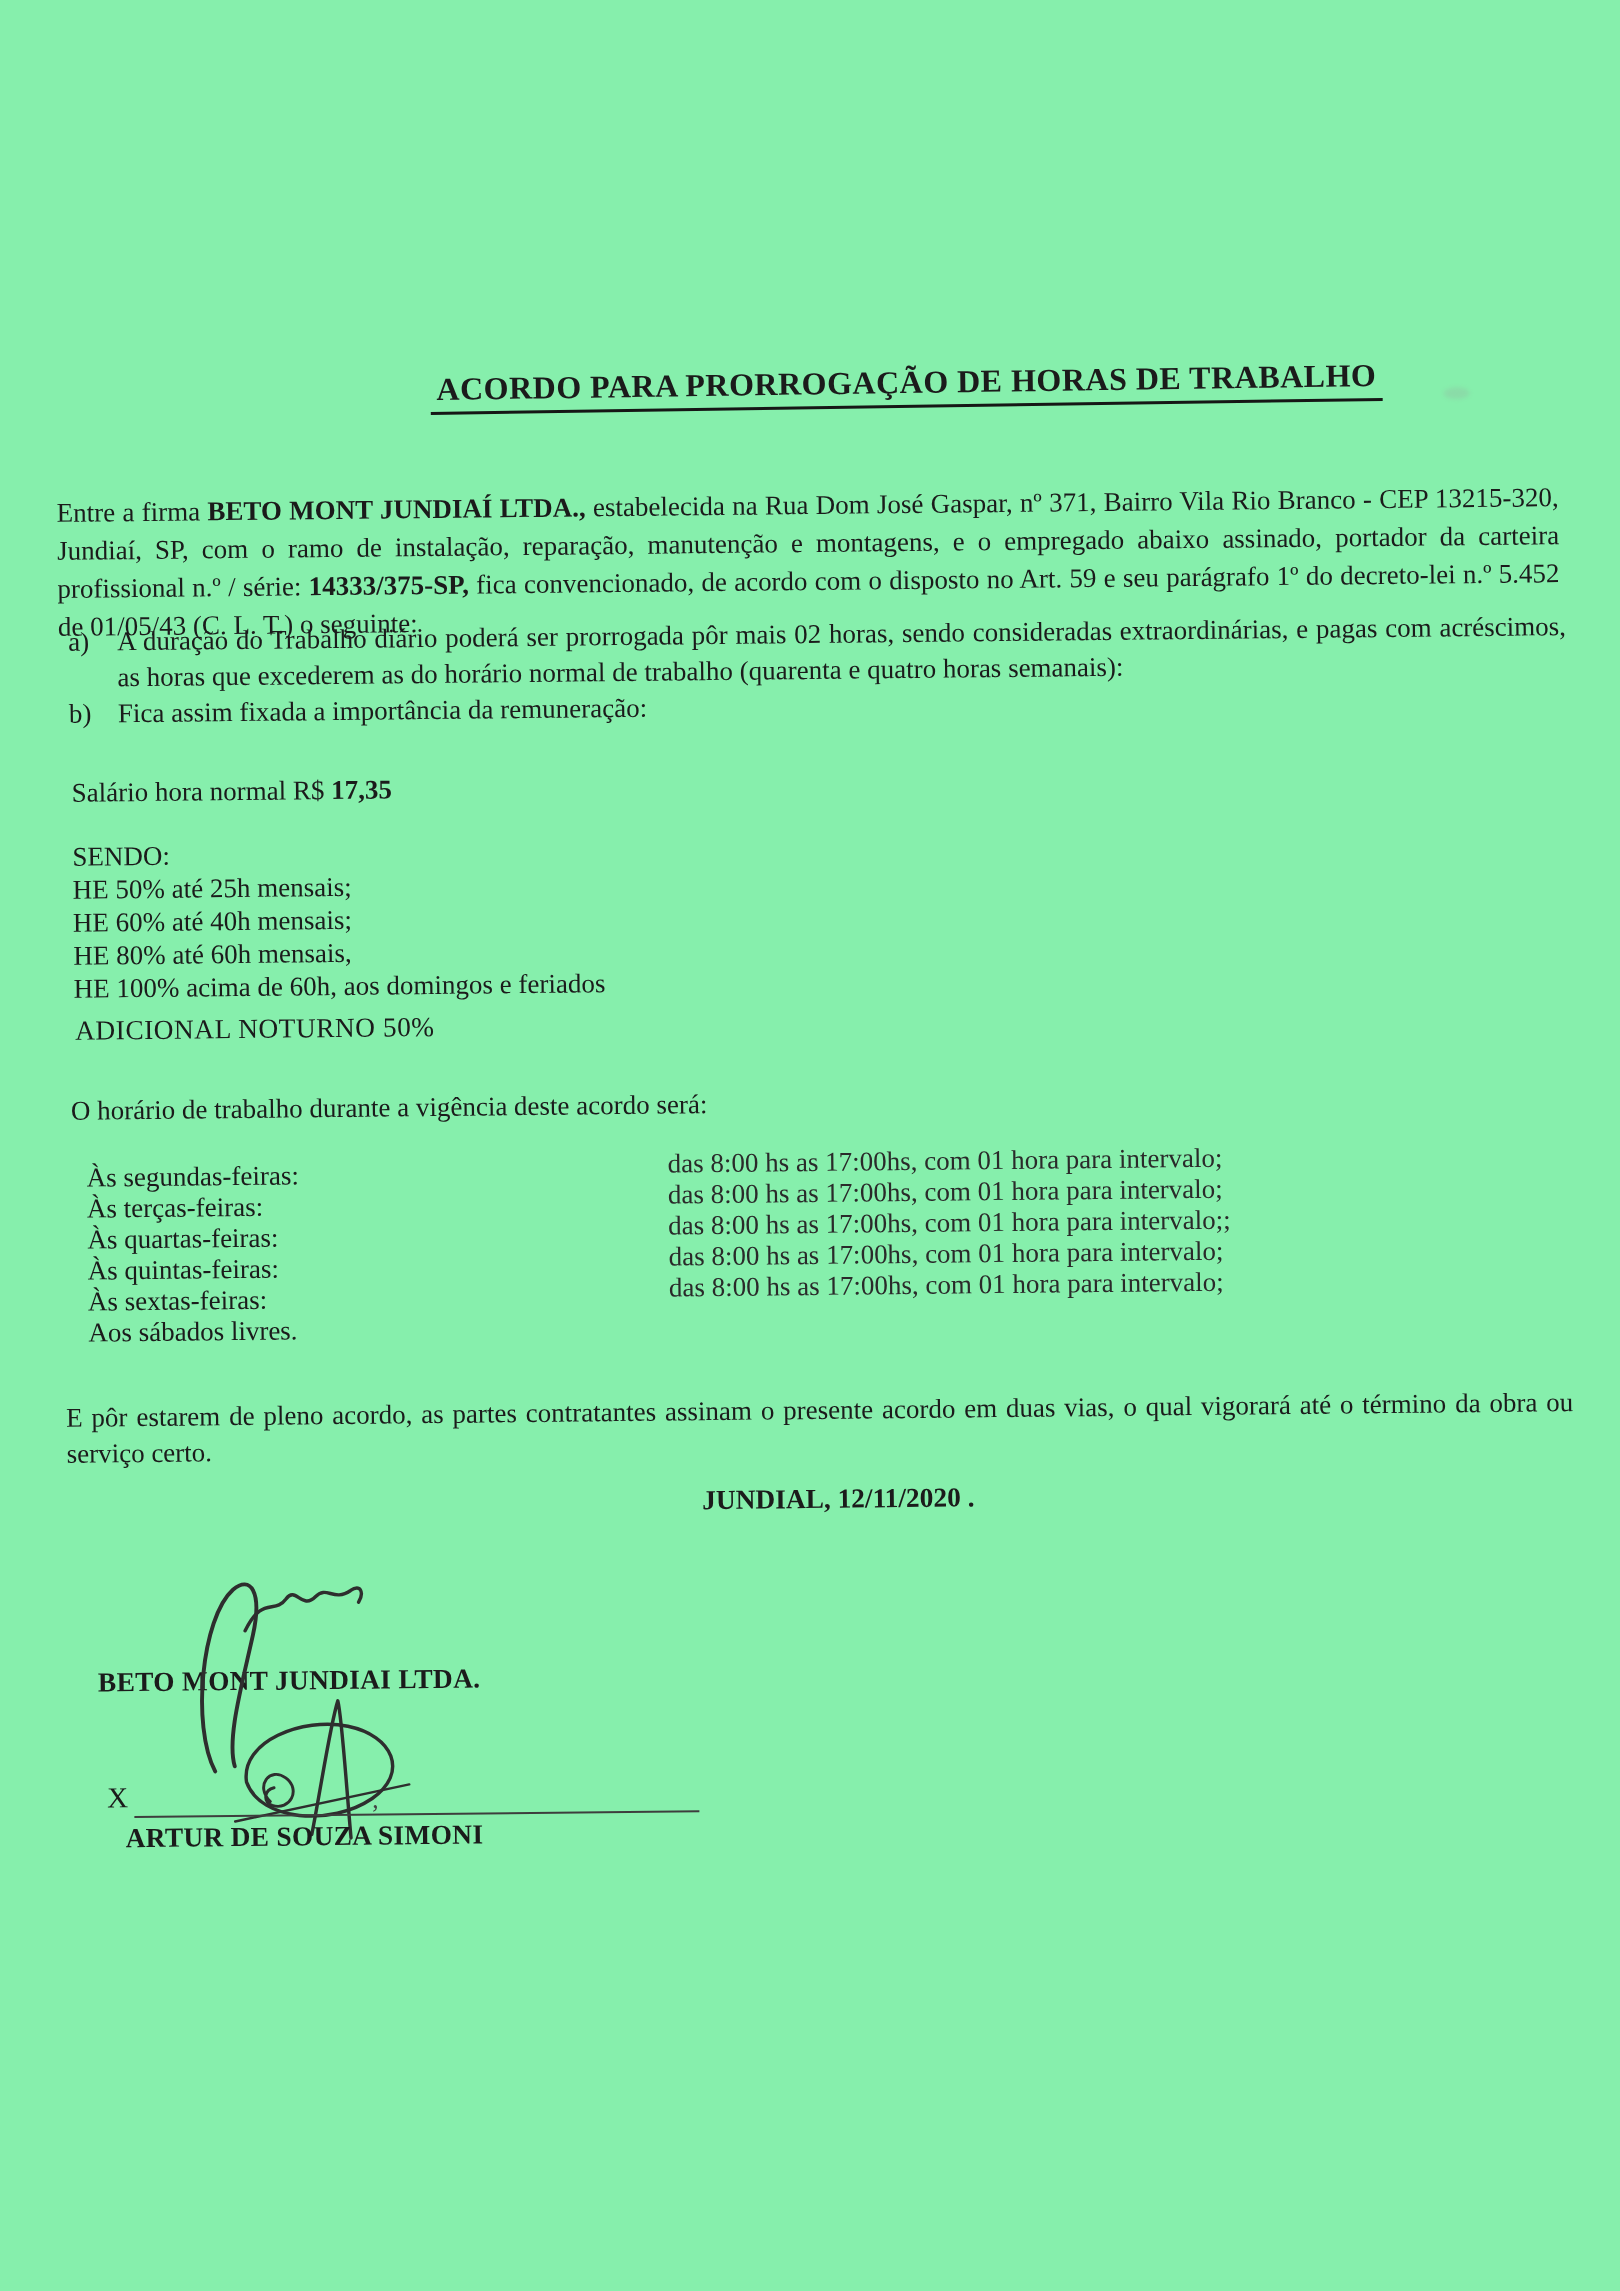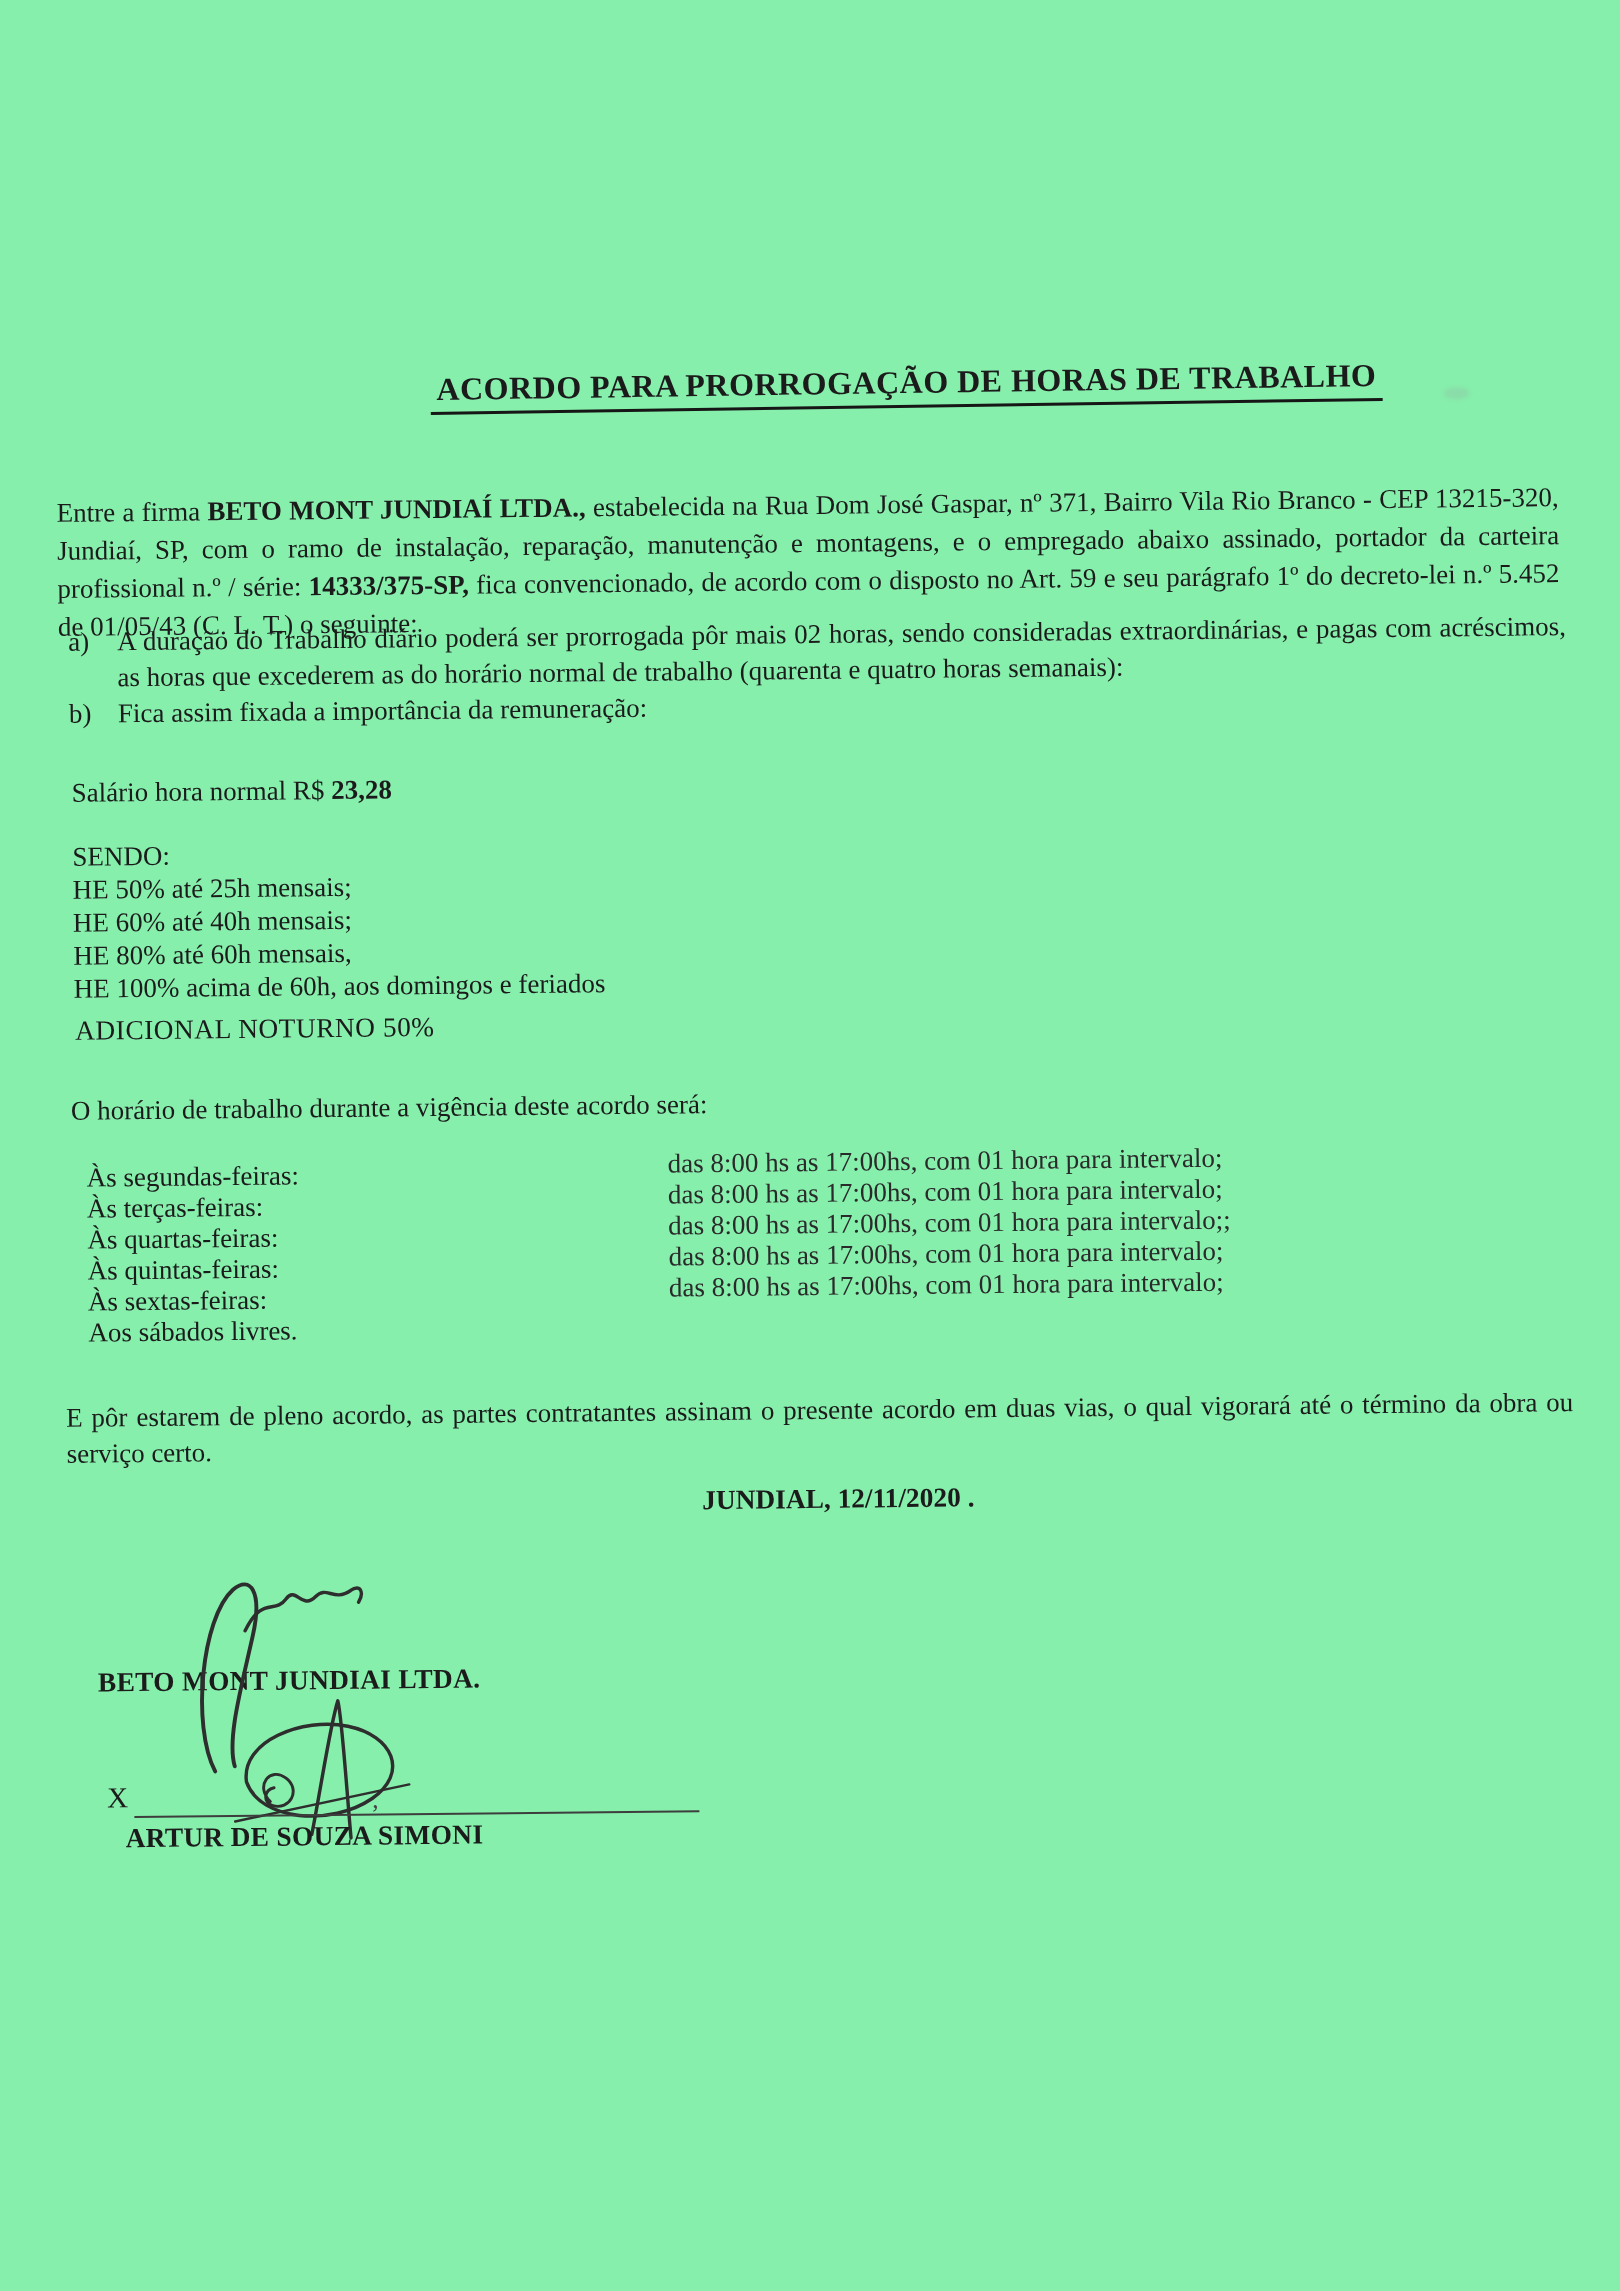--- a/index.html
+++ b/index.html
@@ -74,21 +74,21 @@
       <div class="clause-row">
         <div class="clause-label">a)</div>
         <div class="clause-text">A duração do Trabalho diário poderá ser prorrogada pôr mais 02 horas, sendo consideradas extraordinárias, e pagas com acréscimos, as horas que excederem as do horário normal de trabalho (quarenta e quatro horas semanais):</div>
       </div>
       <div class="clause-row">
         <div class="clause-label">b)</div>
         <div class="clause-text">Fica assim fixada a importância da remuneração:</div>
       </div>
     </div>
 
-    <div class="abs salary"><span>Salário hora normal R$ </span><b>23,28</b></div>
+    <div class="abs salary"><span>Salário hora normal R$ </span><b>17,35</b></div>
 
     <div class="abs sendo">
       <div>SENDO:</div>
       <div>HE 50% até 25h mensais;</div>
       <div>HE 60% até 40h mensais;</div>
       <div>HE 80% até 60h mensais,</div>
       <div>HE 100% acima de 60h, aos domingos e feriados</div>
     </div>
 
     <div class="abs night">ADICIONAL NOTURNO 50%</div>

